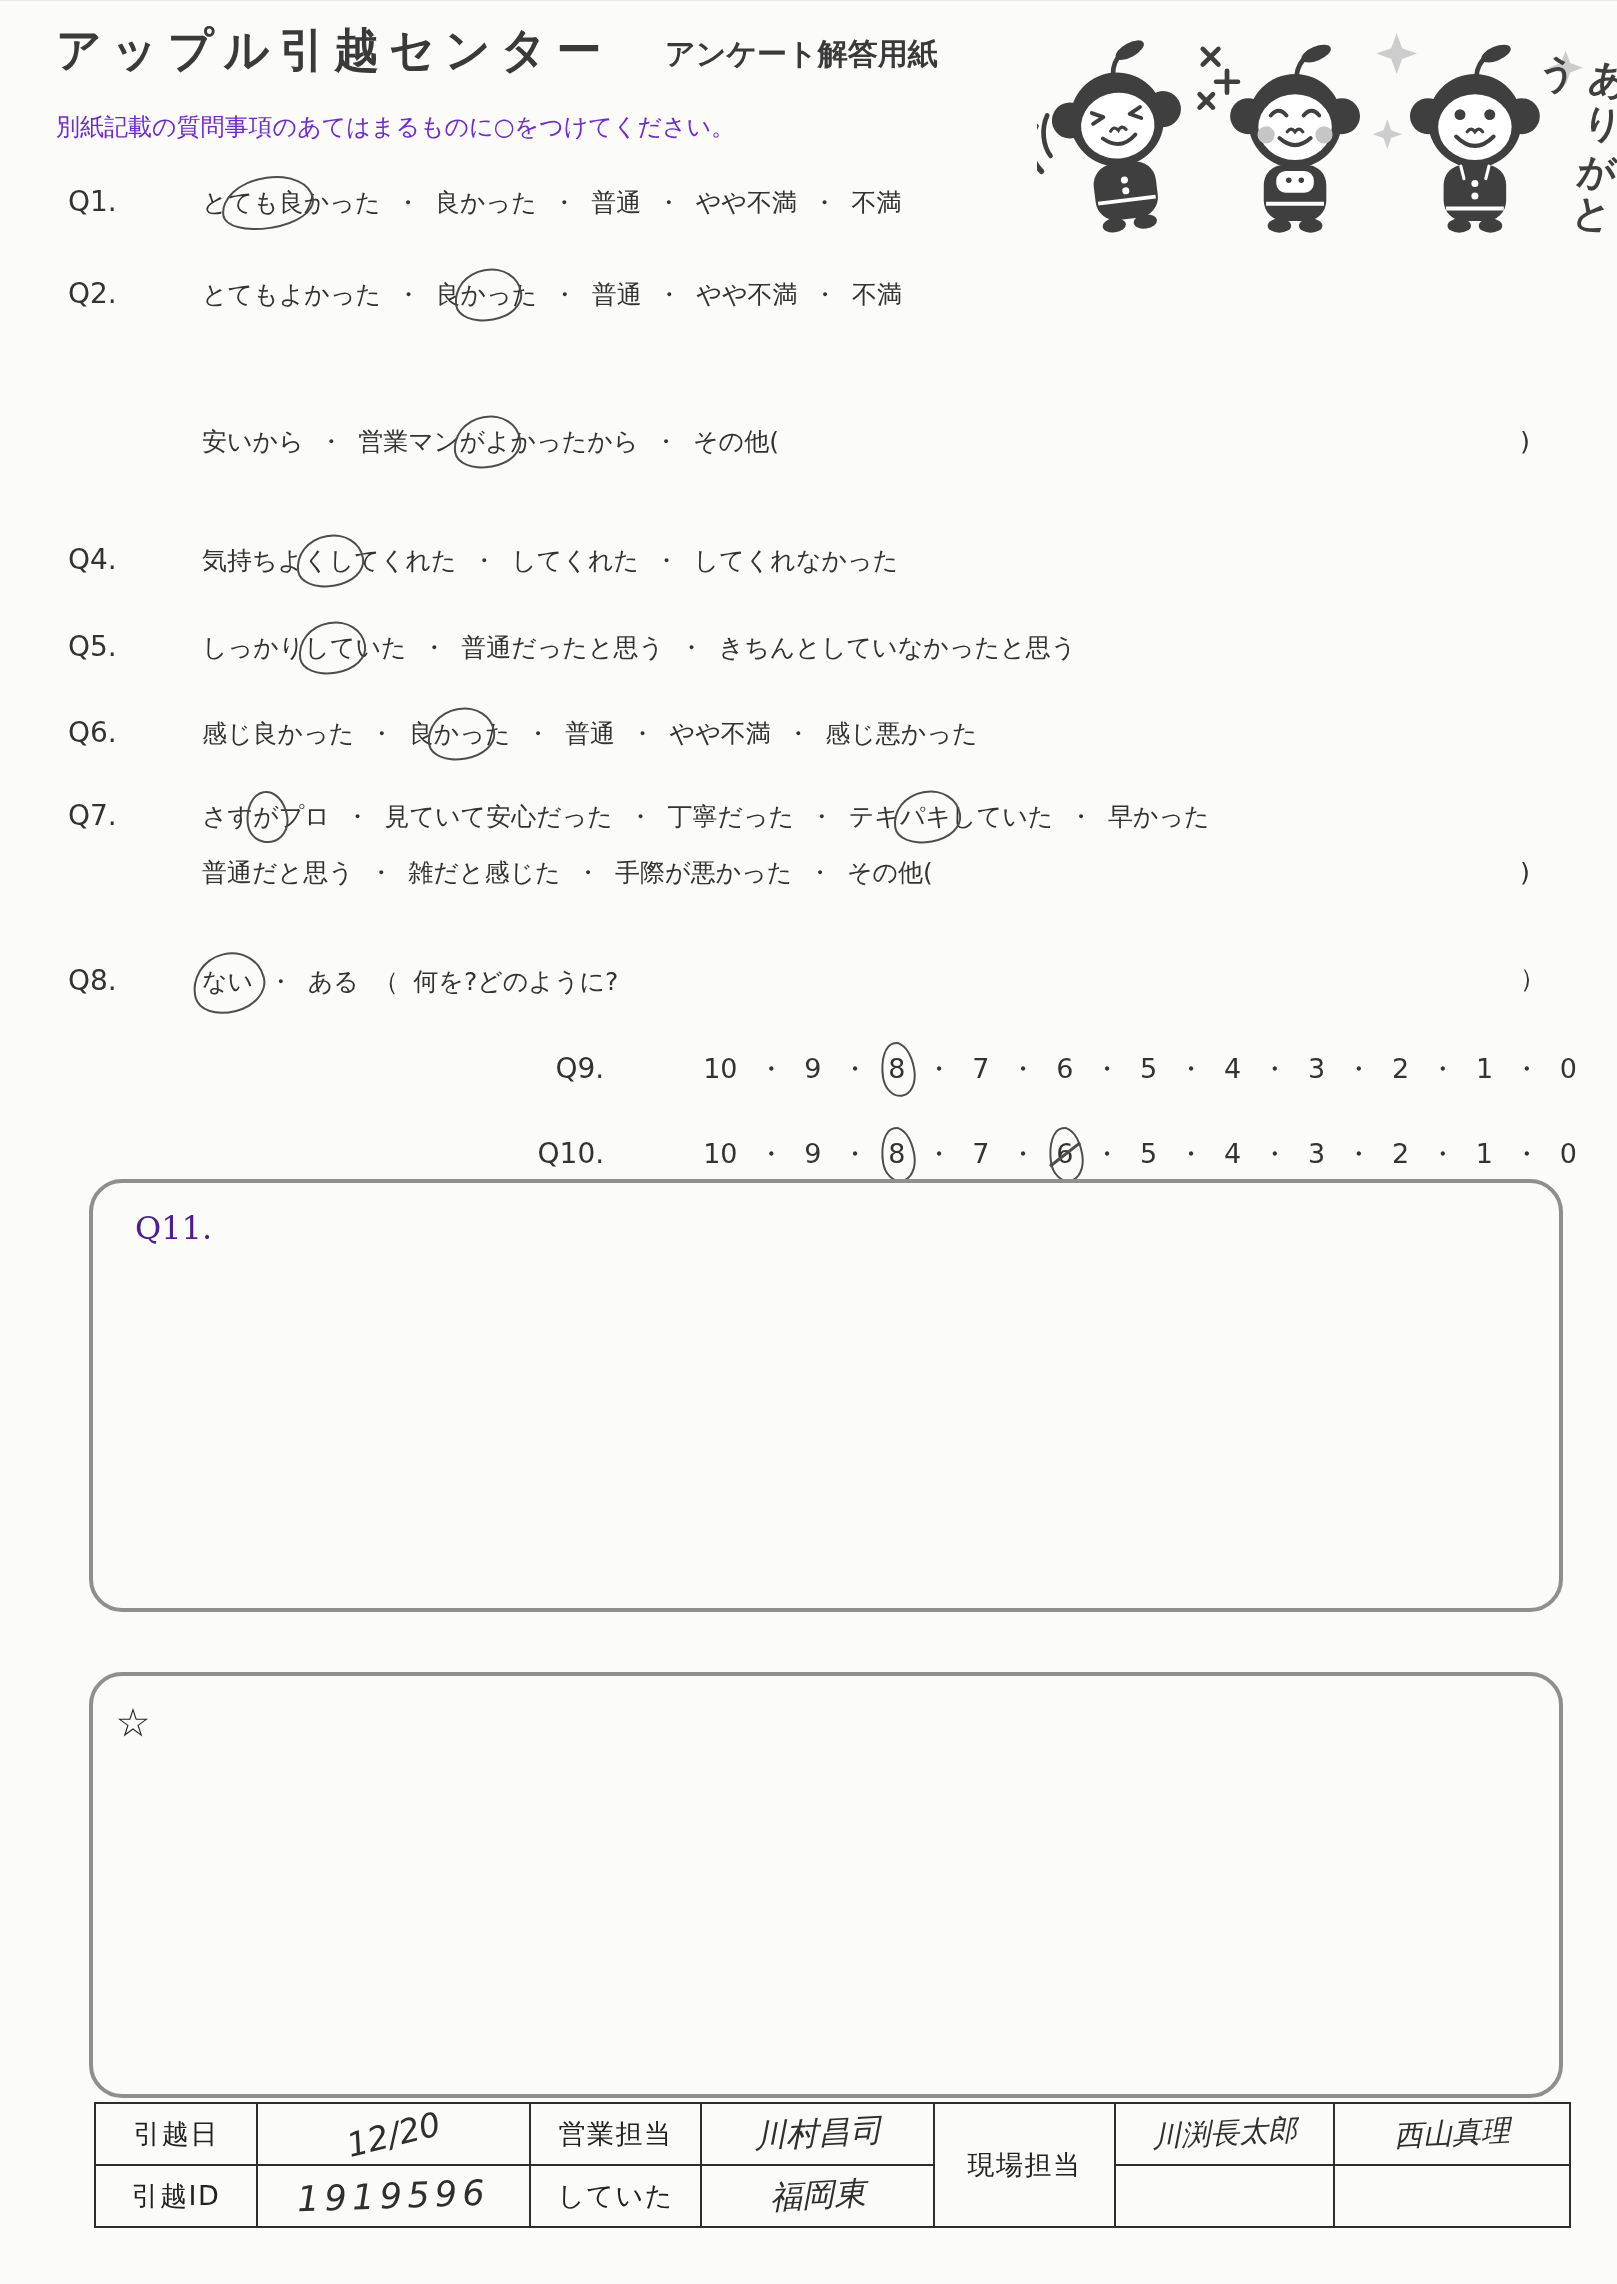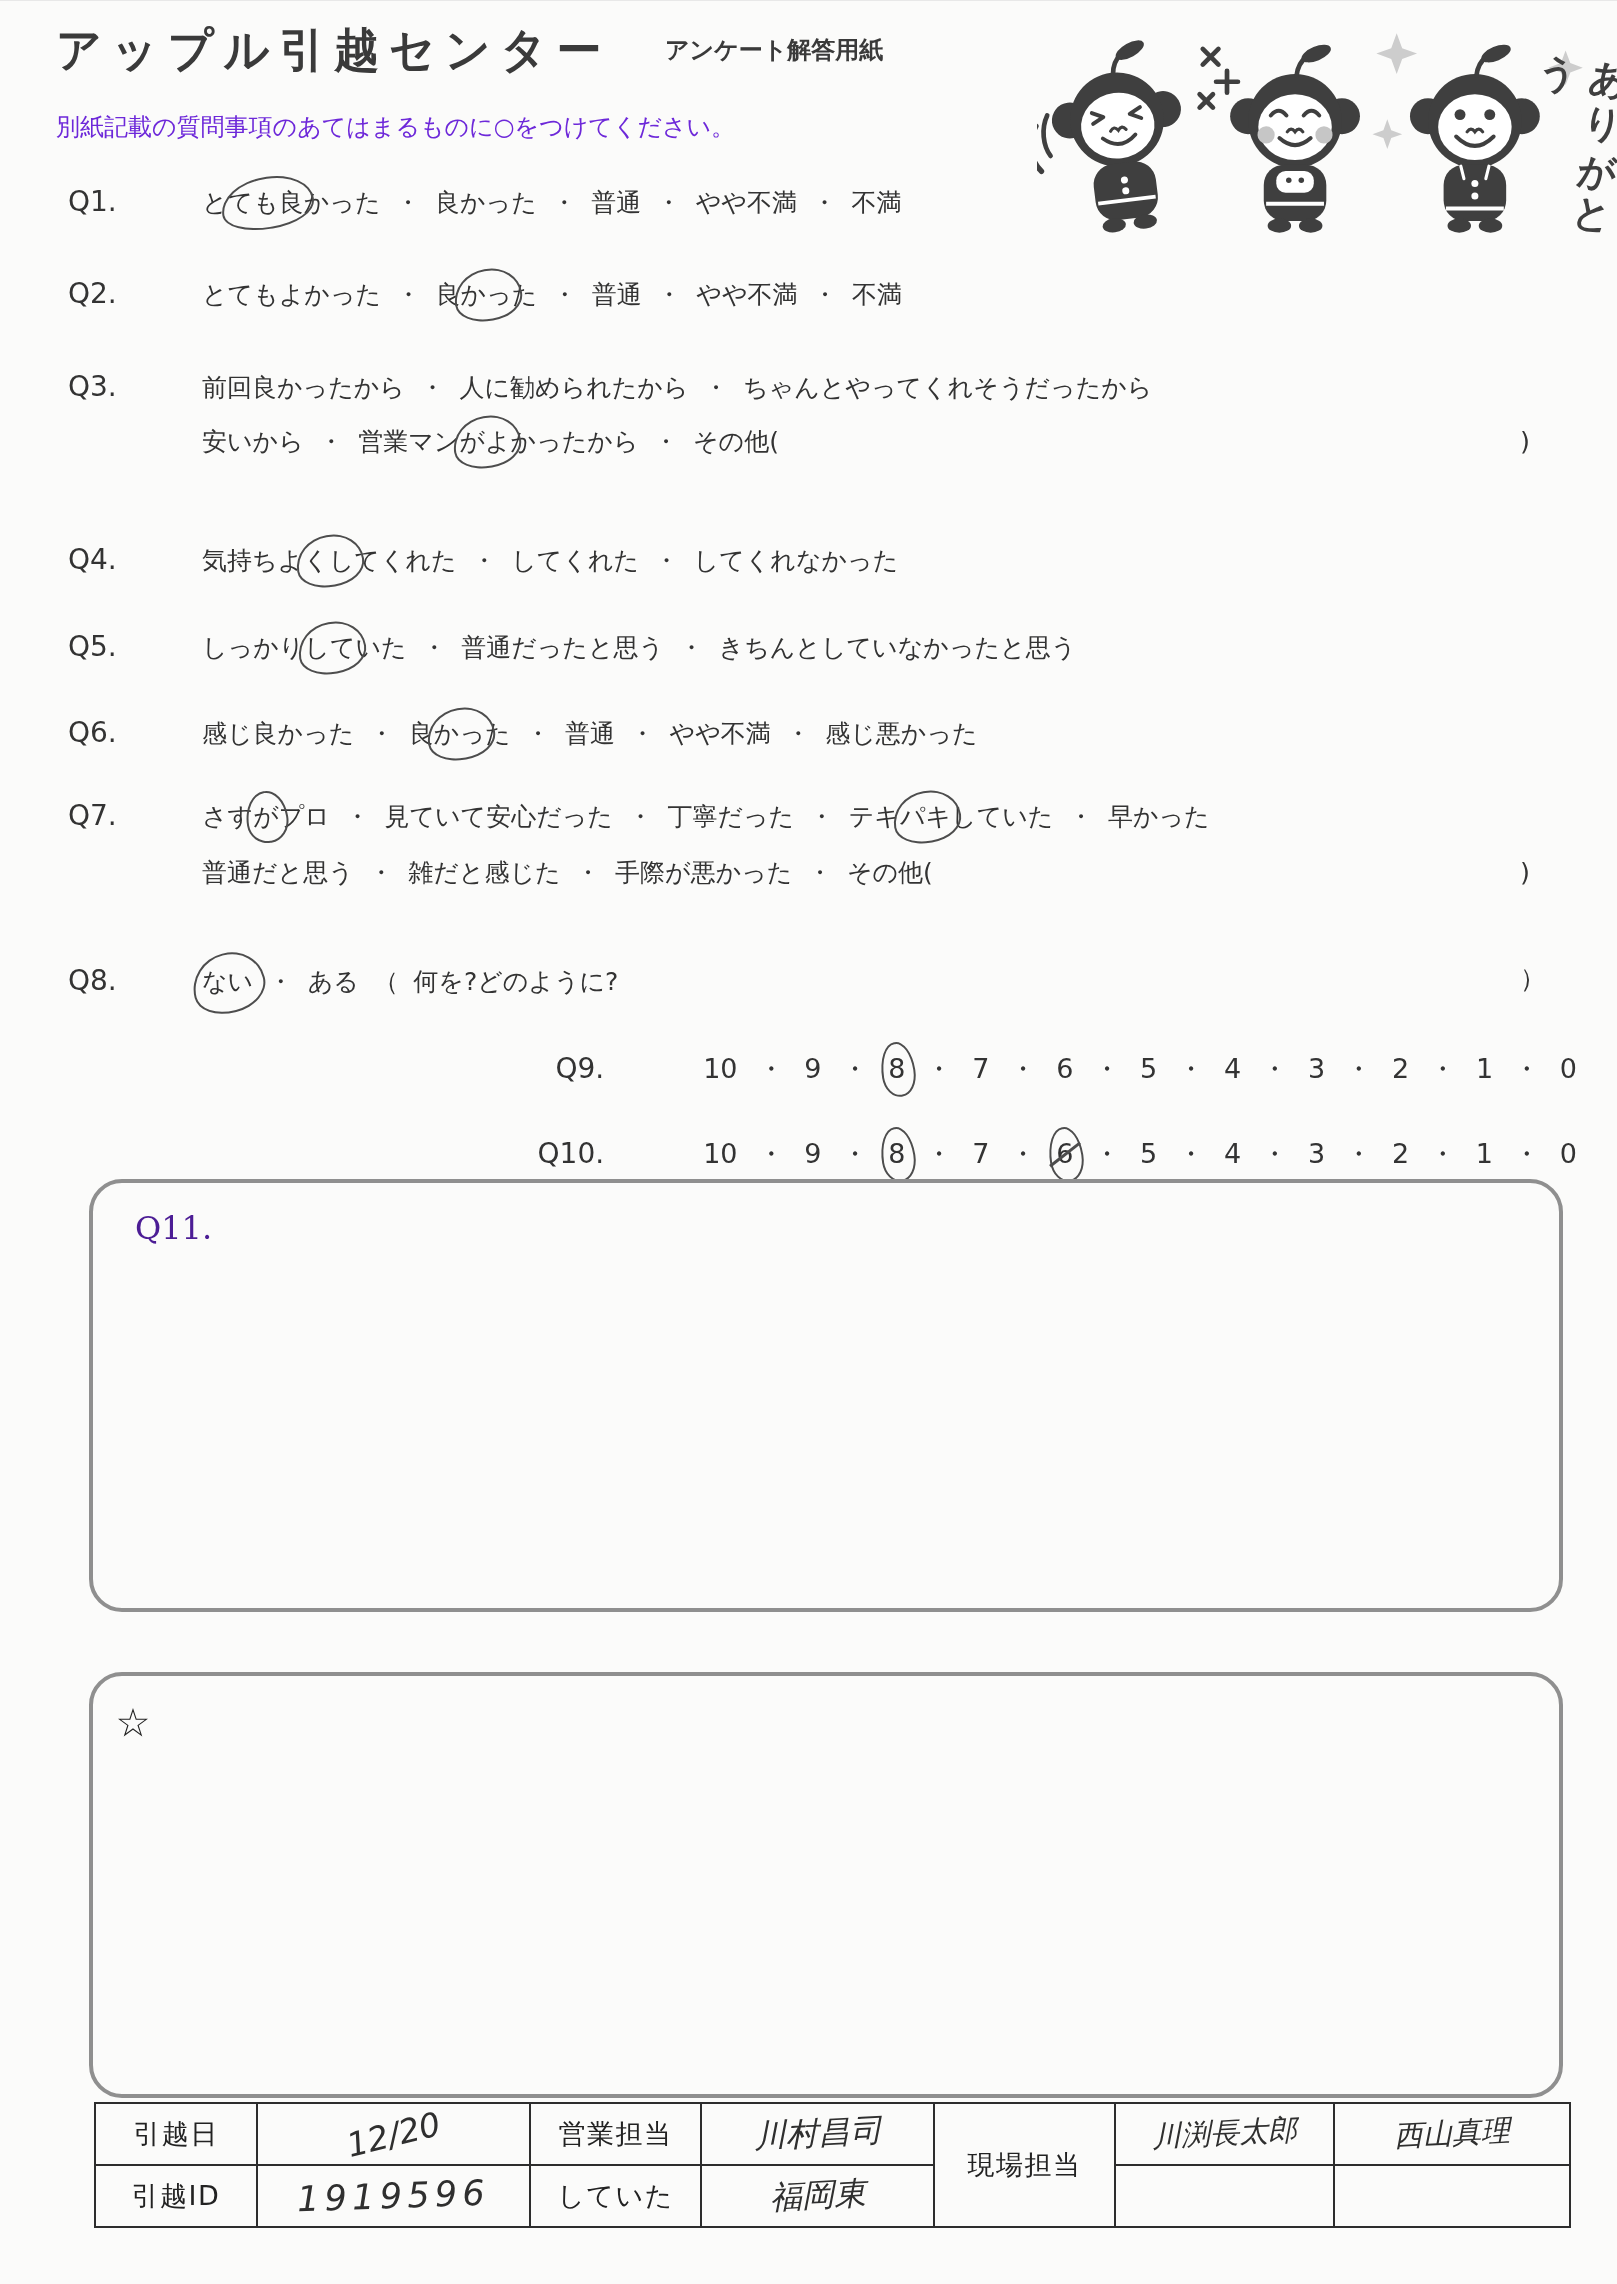--- a/index.html
+++ b/index.html
@@ -4,21 +4,21 @@
 <style>
   html,body{margin:0;padding:0;background:#e8e8e8;}
   .page{
     position:relative;width:1617px;height:2284px;background:#fbfbfa;
     font-family:"DejaVu Sans","Liberation Sans",sans-serif;color:#333;
     overflow:hidden;margin:1px auto;
   }
   
   .title{position:absolute;left:56px;top:18px;font-size:45px;font-weight:bold;
     letter-spacing:9.8px;color:#3a3a3a;white-space:nowrap;transform:scaleY(1.04);transform-origin:left top;}
-  .subtitle{position:absolute;left:665px;top:33px;font-size:24px;font-weight:bold;color:#3a3a3a;white-space:nowrap;}
+  .subtitle{position:absolute;left:665px;top:33px;font-size:30px;font-weight:bold;color:#3a3a3a;white-space:nowrap;}
   .instruction{position:absolute;left:56px;top:110px;font-size:24px;color:#6d28d9;white-space:nowrap;}
   
   .mascots{position:absolute;left:1037px;top:18px;width:563px;height:235px;}
   .thanks-vertical{
     position:absolute;left:1537px;top:30px;height:226px;font-size:38px;font-weight:bold;color:#3f3f3f;
     writing-mode:vertical-rl;letter-spacing:3px;transform:rotate(7deg);transform-origin:top center;
   }
   
   .q-line{position:absolute;left:68px;width:1509px;font-size:25px;line-height:1.25;color:#333;
     white-space:nowrap;word-spacing:6.8px;}
@@ -141,23 +141,20 @@
   <div class="thanks-vertical">ありがとう</div>
 
   <div class="q-line" style="top:183px">
     <span class="q-label">Q1.</span><span class="q-opts"><span>と</span><span class="circ">ても良</span><span>かった ・ 良かった ・ 普通 ・ やや不満 ・ 不満</span></span>
   </div>
 
   <div class="q-line" style="top:275px">
     <span class="q-label">Q2.</span><span class="q-opts"><span>とてもよかった ・ 良</span><span class="circ">かっ</span><span>た ・ 普通 ・ やや不満 ・ 不満</span></span>
   </div>
 
-  <div class="q-line" style="top:368px">
-    <span class="q-label">Q3.</span><span class="q-opts"><span>前回良かったから ・ 人に勧められたから ・ ちゃんとやってくれそうだったから</span></span>
-  </div>
   <div class="q-line q-cont" style="top:425px">
     <span>安いから ・ 営業マン</span><span class="circ">がよ</span><span>かったから ・ その他(</span>
     <span class="end-paren">)</span>
   </div>
 
   <div class="q-line" style="top:541px">
     <span class="q-label">Q4.</span><span class="q-opts"><span>気持ちよ</span><span class="circ">くし</span><span>てくれた ・ してくれた ・ してくれなかった</span></span>
   </div>
 
   <div class="q-line" style="top:628px">

